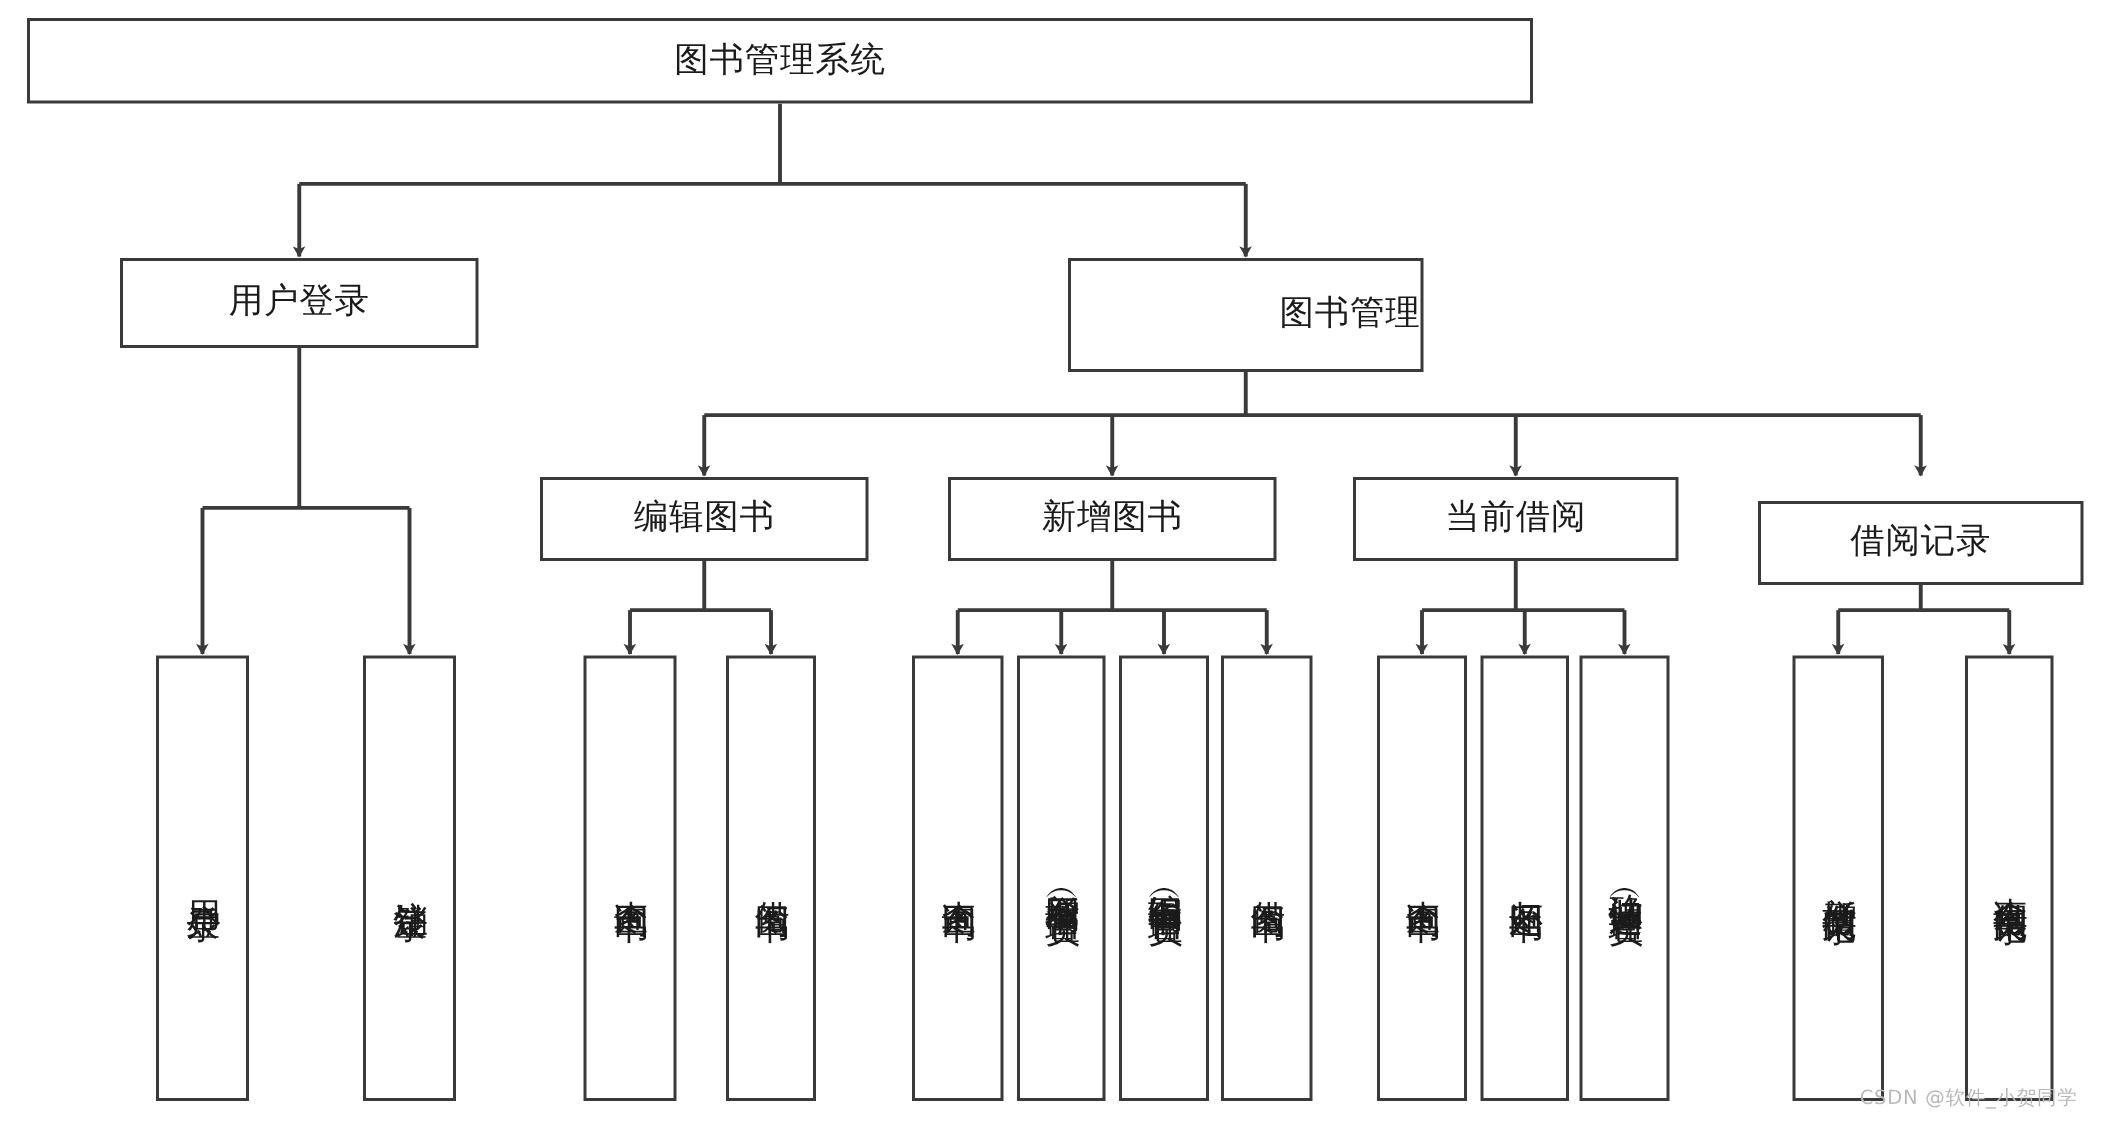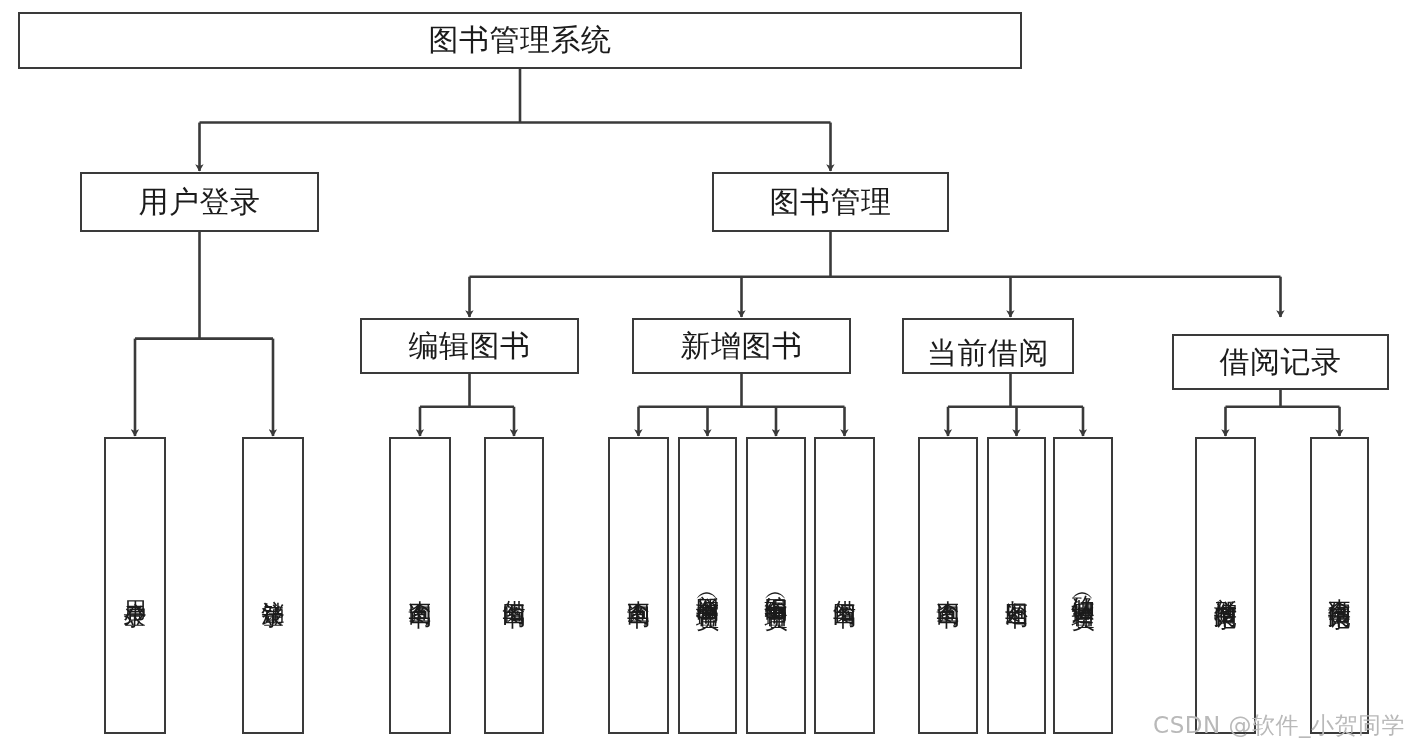--- a/index.html
+++ b/index.html
@@ -34,39 +34,39 @@
     justify-content: center;
     color: #1b1b1b;
   }
   .node .node-label {
     display: block;
     text-align: center;
     line-height: 1.28;
     letter-spacing: 0.5px;
   }
   .node.horizontal .node-label {
-    font-size: 30px;
+    font-size: 23px;
   }
   .node.vertical {
     align-items: center;
     justify-content: center;
   }
   .node.vertical .node-label {
     writing-mode: vertical-rl;
     text-orientation: upright;
     font-size: 23px;
     line-height: 1.34;
     letter-spacing: 2px;
     white-space: nowrap;
   }
   #watermark {
     position: absolute;
-    right: 0;
+    right: 20px;
     bottom: 6px;
-    font-size: 23px;
+    font-size: 13px;
     color: #b9b9b9;
     letter-spacing: 0.5px;
     user-select: none;
     white-space: nowrap;
   }
 </style>
 </head>
 <body>
 
 <div id="diagram-root">
@@ -114,31 +114,31 @@
       </g>
   </svg>
 
   <div class="node horizontal" style="left: 18px; top: 12px; width: 1004px; height: 57px;">
     <span class="node-label">图书管理系统</span>
   </div>
 
   <div class="node horizontal" style="left: 80px; top: 172px; width: 239px; height: 60px;">
     <span class="node-label">用户登录</span>
   </div>
-  <div class="node horizontal" style="left: 712px; top: 172px; width: 237px; height: 60px;">
+  <div class="node horizontal" style="left: 712px; top: 172px; width: 237px; height: 76px; justify-content: flex-end;">
     <span class="node-label">图书管理</span>
   </div>
 
   <div class="node horizontal" style="left: 360px; top: 318px; width: 219px; height: 56px;">
     <span class="node-label">编辑图书</span>
   </div>
   <div class="node horizontal" style="left: 632px; top: 318px; width: 219px; height: 56px;">
     <span class="node-label">新增图书</span>
   </div>
-  <div class="node horizontal" style="left: 902px; top: 318px; width: 172px; height: 56px; align-items: flex-end;">
+  <div class="node horizontal" style="left: 902px; top: 318px; width: 217px; height: 56px;">
     <span class="node-label">当前借阅</span>
   </div>
   <div class="node horizontal" style="left: 1172px; top: 334px; width: 217px; height: 56px;">
     <span class="node-label">借阅记录</span>
   </div>
 
   <div class="node vertical" style="left: 104px; top: 437px; width: 62px; height: 297px;">
     <span class="node-label">用户登录</span>
   </div>
   <div class="node vertical" style="left: 242px; top: 437px; width: 62px; height: 297px;">

